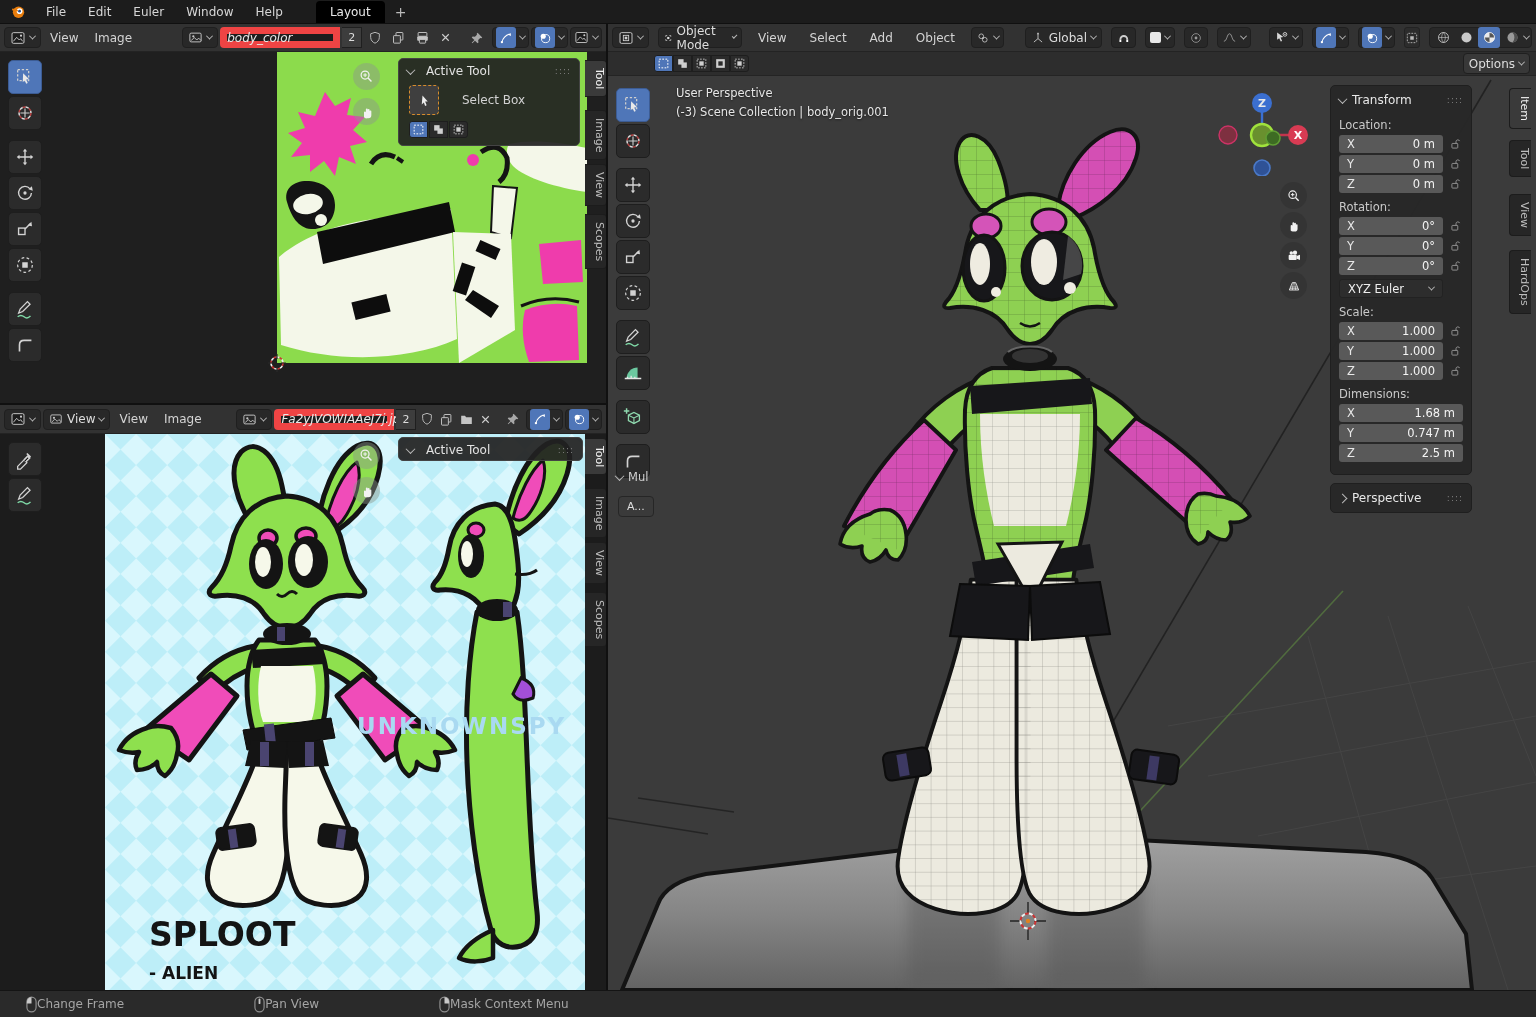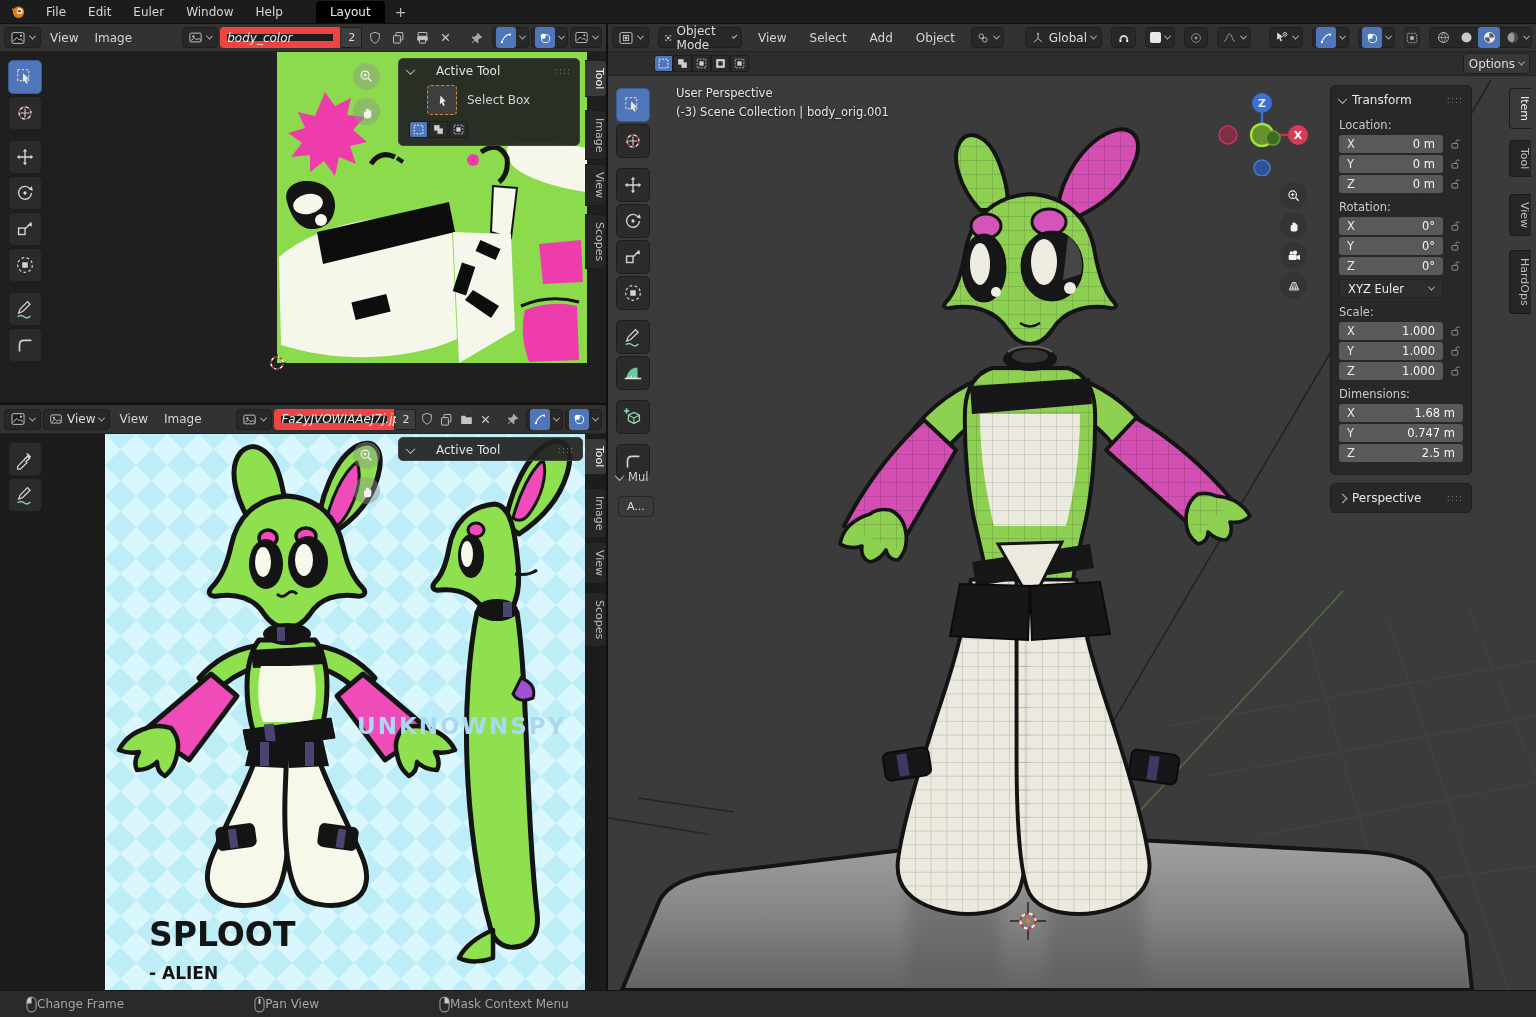--- a/index.html
+++ b/index.html
@@ -27,21 +27,21 @@
   .chev.sm{width:5px;height:5px;}
   
   .tbtn{position:absolute;width:34px;height:34px;background:#2b2b2b;border:1px solid #1e1e1e;border-radius:5px;display:flex;align-items:center;justify-content:center;}
   .tbtn.active{background:#4f76b8;border-color:#3c5c94;}
   
   .vtab{position:absolute;width:22px;background:#262626;color:#bdbdbd;font-size:11px;border-radius:0 4px 4px 0;writing-mode:vertical-rl;text-align:center;padding:7px 0;border:1px solid #1c1c1c;border-left:none;}
   .vtab.active{background:#3a3a3a;color:#f0f0f0;}
   .vtabL{border-radius:4px 0 0 4px;border-left:1px solid #1c1c1c;border-right:none;}
   
   .fpanel{position:absolute;background:rgba(33,33,33,.93);border:1px solid #444;border-radius:5px;z-index:5;}
-  .fphead{height:24px;display:flex;align-items:center;gap:22px;padding:0 8px;color:#e2e2e2;font-size:12px;}
+  .fphead{height:24px;display:flex;align-items:center;gap:12px;padding:0 8px;color:#e2e2e2;font-size:12px;}
   .grip{margin-left:auto;color:#7d7d7d;font-size:9px;letter-spacing:1px;line-height:6px;text-align:right;}
   .ovbtn{position:absolute;width:27px;height:27px;border-radius:50%;background:rgba(140,150,140,.45);display:flex;align-items:center;justify-content:center;z-index:4;}
   
   #npanel{position:absolute;z-index:6;}
   .npBox{background:rgba(40,40,40,.96);border:1px solid #1f1f1f;border-radius:5px;padding:3px 8px 10px 8px;}
   .nphead{height:22px;display:flex;align-items:center;gap:6px;color:#e8e8e8;font-size:12px;}
   .nlabel{color:#c9c9c9;font-size:11.5px;margin:7px 0 3px 0;}
   .frow{display:flex;align-items:center;gap:6px;margin-bottom:2px;}
   .field{background:#595959;border-radius:3px;height:18px;flex:1;display:flex;align-items:center;justify-content:space-between;padding:0 8px;color:#f4f4f4;font-size:11.5px;}
   .field .ax{color:#e8e8e8;}
@@ -419,21 +419,21 @@
           <use href="#i-hnd"></use>
         </svg>
       </div>
 
     <div class="fpanel" style="left:398px;top:6px;width:182px;height:88px">
       <div class="fphead">
         <span class="chev"></span>
         <span>Active Tool</span>
         <span class="grip">::::</span>
       </div>
-      <div class="flex" style="padding:2px 28px;gap:10px">
+      <div class="flex" style="padding:2px 10px;gap:23px">
         <span style="width:30px;height:30px;border:1.5px dashed #d88d2c;border-radius:4px;background:#3f3f3f;display:flex;align-items:center;justify-content:center">
             <svg width="18" height="18" viewBox="0 0 24 24">
               <polygon points="10,6 17,14 13.5,14 15.5,19 13.5,20 11.8,15.2 9,18" fill="#eee"></polygon>
             </svg>
           </span>
         <span style="color:#d2d2d2;font-size:12px">Select Box</span>
       </div>
       <div class="flex" style="padding:4px 10px;gap:1px">
         <span class="smbtn first active">
             <svg width="13" height="13" viewBox="0 0 24 24">

